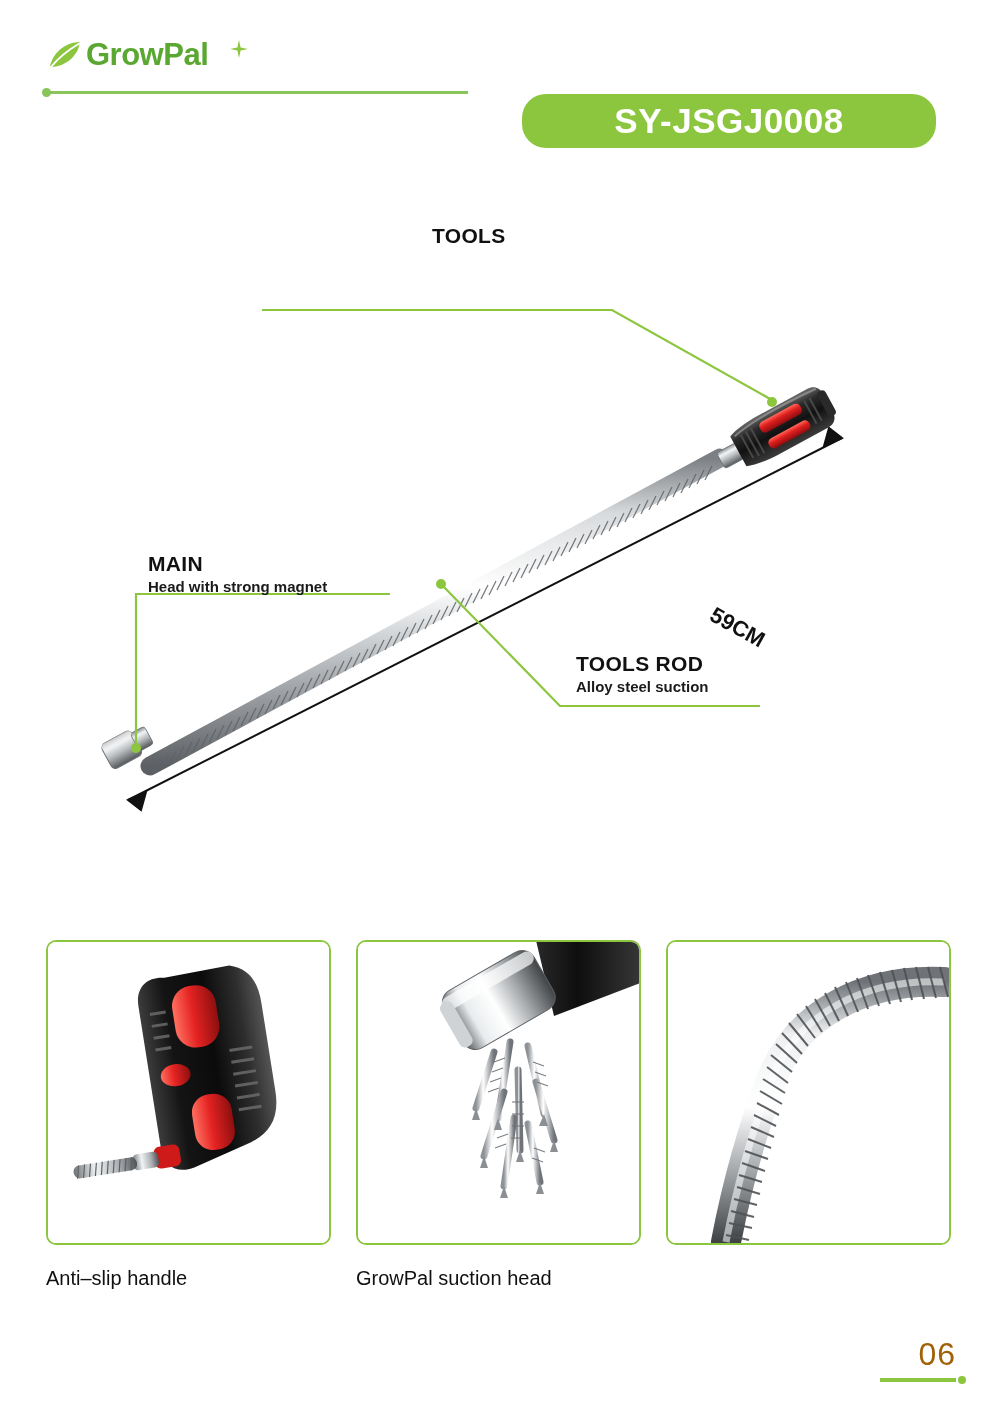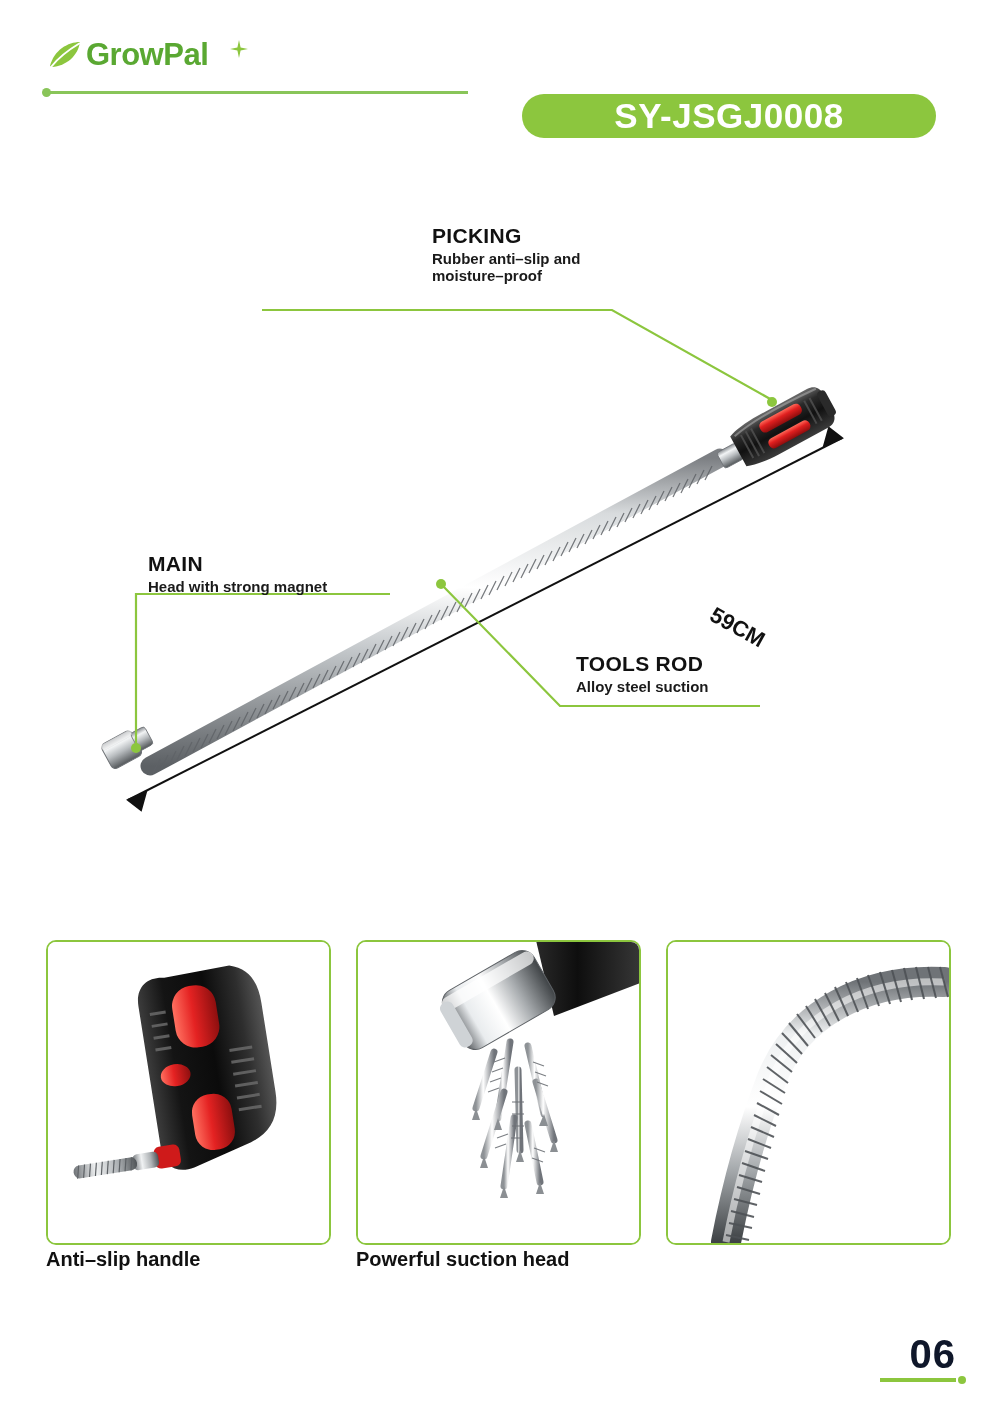--- a/index.html
+++ b/index.html
@@ -66,21 +66,21 @@
     height: 9px;
     border-radius: 50%;
     background: #89c559;
   }
 
   .sku-badge {
     position: absolute;
     left: 522px;
     top: 94px;
     width: 414px;
-    height: 44px;
+    height: 54px;
     background: #8cc63e;
     border-radius: 24px;
     color: #ffffff;
     font-size: 35px;
     font-weight: bold;
     letter-spacing: 0.5px;
     display: flex;
     align-items: center;
     justify-content: center;
   }
@@ -144,44 +144,44 @@
   .card-frame {
     position: relative;
     width: 285px;
     height: 305px;
     border: 2px solid #8cc63e;
     border-radius: 10px;
     overflow: hidden;
     background: #ffffff;
   }
   .card-caption {
-    margin-top: 2px;
+    margin-top: 21px;
     font-size: 20px;
-    font-weight: bold;
+    font-weight: normal;
     color: #111111;
     line-height: 24px;
   }
   #card-1 { left: 46px; }
   #card-2 { left: 356px; }
   #card-3 { left: 666px; }
   #card-3 .card-frame { border-radius: 10px; }
 
   .card-frame svg { position: absolute; left: 0; top: 0; }
 
   
   .page-num {
     position: absolute;
     right: 44px;
     bottom: 32px;
     text-align: right;
   }
   .page-num .num {
-    font-size: 40px;
-    font-weight: bold;
-    color: #0f172a;
+    font-size: 32px;
+    font-weight: normal;
+    color: #a16207;
     letter-spacing: 1px;
     line-height: 40px;
   }
   .page-num .bar {
     margin-top: 4px;
     margin-left: auto;
     width: 76px;
     height: 4px;
     background: #8cc63e;
     position: relative;
@@ -368,22 +368,21 @@
 
         <path d="M136 576 L136 424 L390 424"></path>
         <circle cx="136" cy="578" r="5" fill="#8cc63e" stroke="none"></circle>
 
         <path d="M441 414 L560 536 L760 536"></path>
         <circle cx="441" cy="414" r="5" fill="#8cc63e" stroke="none"></circle>
       </g>
     </svg>
 
     <div class="callout" id="callout-handle">
-      <div class="c-title">PICKING</div>
-      <div class="c-desc">Rubber anti–slip and<br>moisture–proof</div>
+      <div class="c-title">TOOLS</div>
     </div>
 
     <div class="callout" id="callout-head">
       <div class="c-title">MAIN</div>
       <div class="c-desc">Head with strong magnet</div>
     </div>
 
     <div class="callout" id="callout-rod">
       <div class="c-title">TOOLS ROD</div>
       <div class="c-desc">Alloy steel suction</div>
@@ -527,21 +526,21 @@
             <polygon points="186,172 181,184 190,184"></polygon>
             <polygon points="118,166 114,178 122,178"></polygon>
             <polygon points="162,208 158,220 166,220"></polygon>
             <polygon points="126,214 122,226 130,226"></polygon>
             <polygon points="196,198 192,210 200,210"></polygon>
             <polygon points="146,244 142,256 150,256"></polygon>
             <polygon points="182,240 178,252 186,252"></polygon>
           </g>
         </svg>
       </div>
-      <div class="card-caption">Powerful suction head</div>
+      <div class="card-caption">GrowPal suction head</div>
     </div>
 
     <div class="card" id="card-3">
       <div class="card-frame">
         <svg width="285" height="305" viewBox="0 0 285 305">
           <defs>
             <linearGradient id="c3steel" x1="0" y1="0" x2="0" y2="1">
               <stop offset="0%" stop-color="#6f7377"></stop>
               <stop offset="20%" stop-color="#eef0f1"></stop>
               <stop offset="48%" stop-color="#ffffff"></stop>

